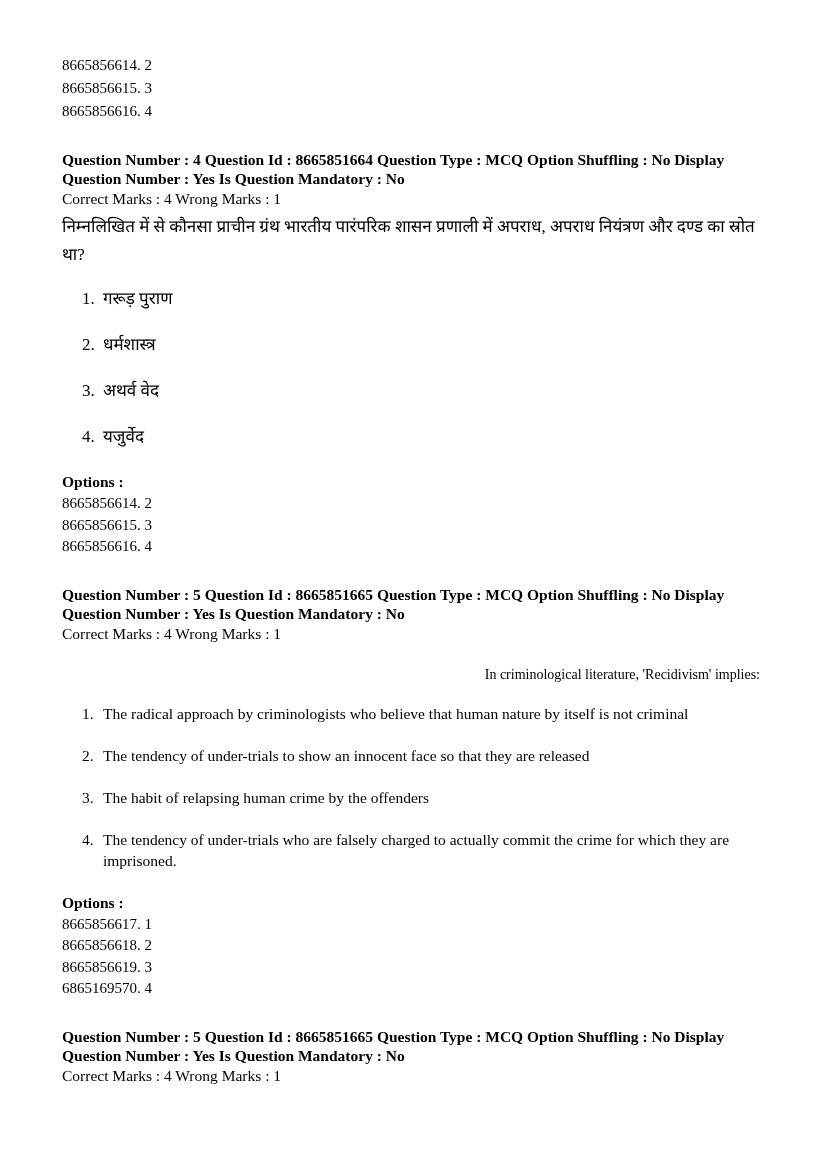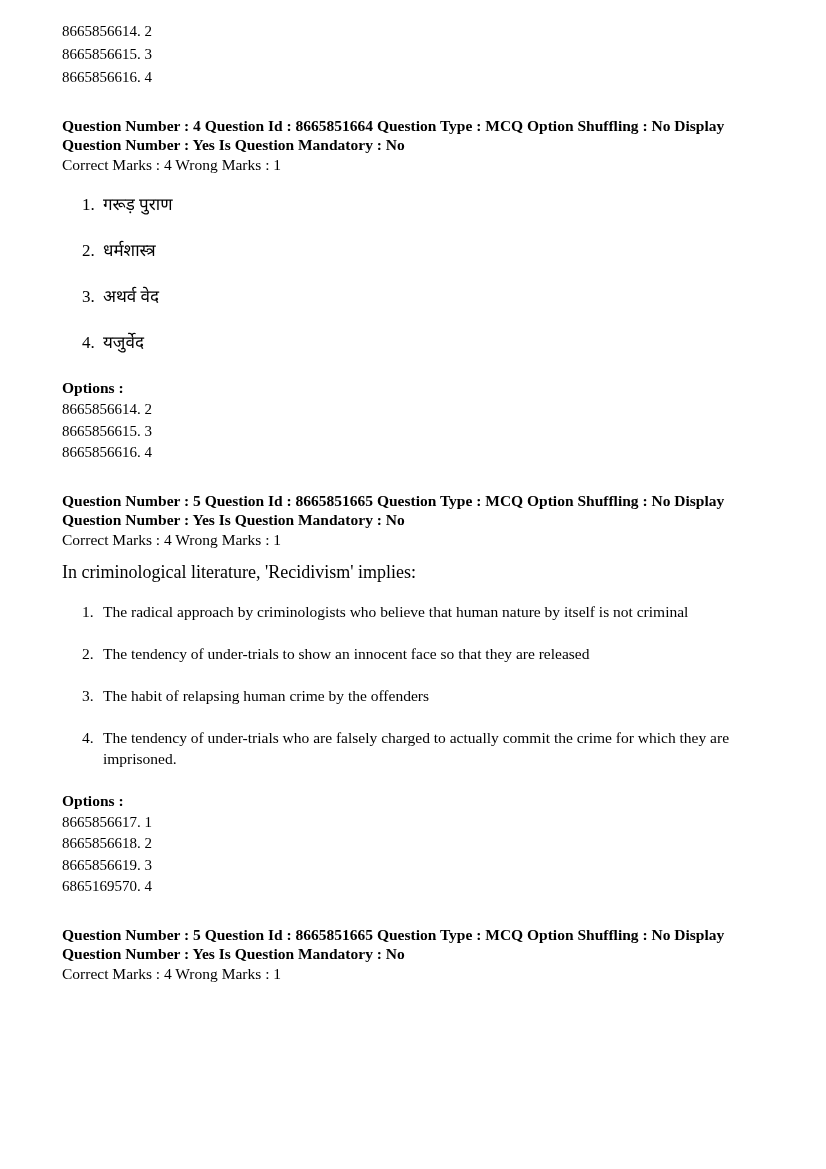--- a/index.html
+++ b/index.html
@@ -8,21 +8,21 @@
     background: #ffffff;
     color: #000000;
     font-family: "Liberation Serif", "DejaVu Serif", serif;
   }
   .page {
     position: relative;
     width: 826px;
     height: 1169px;
     background: #ffffff;
     box-sizing: border-box;
-    padding: 20px 66px 0 62px;
+    padding: 54px 66px 0 62px;
     overflow: hidden;
   }
   .id-line {
     font-size: 15px;
     line-height: 23px;
     white-space: pre;
   }
   .id-list-tight .id-line {
     line-height: 21.5px;
   }
@@ -35,23 +35,24 @@
     font-size: 15.5px;
     line-height: 19px;
   }
   .marks-line {
     margin: 1px 0 0 0;
     font-weight: normal;
     font-size: 15.5px;
     line-height: 20px;
   }
   .qtext-en {
-    margin: 12px 0 0 0;
-    font-size: 18px;
+    margin: 20px 0 0 0;
+    font-size: 14px;
     line-height: 21px;
+    text-align: right;
   }
   .qtext-hi {
     margin: 4px 0 0 0;
     font-size: 17px;
     line-height: 28px;
     font-family: "Liberation Serif", "DejaVu Sans", serif;
   }
   .choices {
     margin: 18px 0 0 0;
     padding: 0 0 0 20px;
@@ -90,20 +91,21 @@
 
   <div>
     <div class="id-line">8665856614. 2</div>
     <div class="id-line">8665856615. 3</div>
     <div class="id-line">8665856616. 4</div>
   </div>
 
   <section class="qblock">
     <p class="qhead">Question Number : 4 Question Id : 8665851664 Question Type : MCQ Option Shuffling : No Display Question Number : Yes Is Question Mandatory : No</p>
     <p class="marks-line">Correct Marks : 4 Wrong Marks : 1</p>
+    <p class="qtext-hi">निम्नलिखित में से कौनसा प्राचीन ग्रंथ भारतीय पारंपरिक शासन प्रणाली में अपराध, अपराध नियंत्रण और दण्ड का स्रोत था?</p>
     <ul class="choices">
       <li class="choice choice-hi">
         <span class="choice-num">1.</span>
         <span class="choice-text">गरूड़ पुराण</span>
       </li>
       <li class="choice choice-hi">
         <span class="choice-num">2.</span>
         <span class="choice-text">धर्मशास्त्र</span>
       </li>
       <li class="choice choice-hi">

